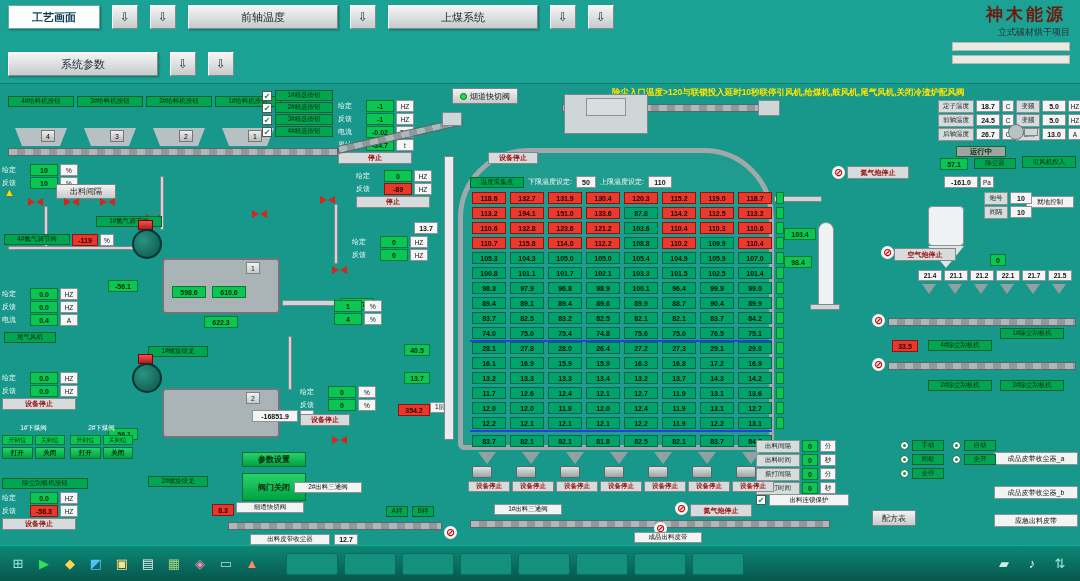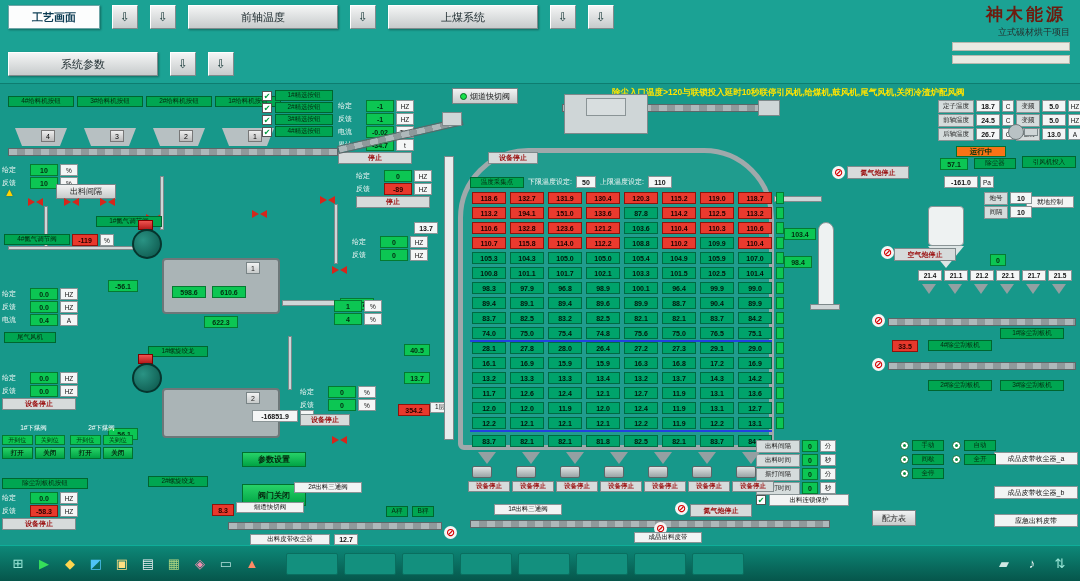--- a/index.html
+++ b/index.html
@@ -317,21 +317,21 @@
       </div>
       <div class="prow">
         <span class="plbl">反馈</span>
         <span class="pval vr">-58.3</span>
         <span class="punit">HZ</span>
       </div>
       <div class="pstatus status-box" style="height: 12px;">设备停止</div>
     </div>
 
   <div class="abs green-btn" style="left:242px;top:452px;width:64px;height:15px">参数设置</div>
-  <div class="abs green-btn" style="left:242px;top:484px;width:64px;height:22px">阀门关闭</div>
+  <div class="abs green-btn" style="left:242px;top:473px;width:64px;height:28px">阀门关闭</div>
   <div class="abs wlabel" style="left:236px;top:502px;width:68px">烟道快切阀</div>
   <div class="abs vr" style="left:212px;top:504px;width:22px">8.3</div>
   <span class="abs arrowy" style="left:246px;top:518px">▲</span>
 
   <div class="abs pblock" style="left:352px;top:236px">
       <div class="prow">
         <span class="plbl">给定</span>
         <span class="pval vg">0</span>
         <span class="punit">HZ</span>
       </div>
@@ -543,21 +543,21 @@
       </div>
       <div class="frow">
         <span class="tlbl w36">后轴温度</span>
         <span class="vw w24">26.7</span>
         <span class="punit w12">C</span>
         <span class="tlbl w24">电流</span>
         <span class="vw w24">13.0</span>
         <span class="punit w14">A</span>
       </div>
     </div>
-  <div class="abs" style="left:956px;top:146px;width:50px;height:11px;background:#f97316;border:1px solid #02702f;color:#04300d;font-size:7.5px;font-weight:bold;display:flex;align-items:center;justify-content:center">运行中</div>
+  <div class="abs" style="left:956px;top:146px;width:50px;height:11px;background:#a3a3a3;border:1px solid #02702f;color:#04300d;font-size:7.5px;font-weight:bold;display:flex;align-items:center;justify-content:center">运行中</div>
   <div class="abs" style="left:1008px;top:124px;width:16px;height:16px;border-radius:50%;background:#b9c2c4;border:1px solid #6d7779"></div>
   <div class="abs pipe" style="left:1024px;top:128px;width:14px;height:8px"></div>
 
   <div class="abs vg" style="left:940px;top:158px;width:28px">57.1</div>
   <div class="abs glabel" style="left:974px;top:158px;width:42px">除尘器</div>
   <div class="abs vw" style="left:944px;top:176px;width:34px">-161.0</div>
   <div class="abs punit" style="left:980px;top:176px;width:14px">Pa</div>
   <div class="abs glabel" style="left:1022px;top:156px;width:54px;height:12px">引风机投入</div>
   <div class="abs wlabel" style="left:1026px;top:196px;width:48px;height:12px">就地控制</div>
 

